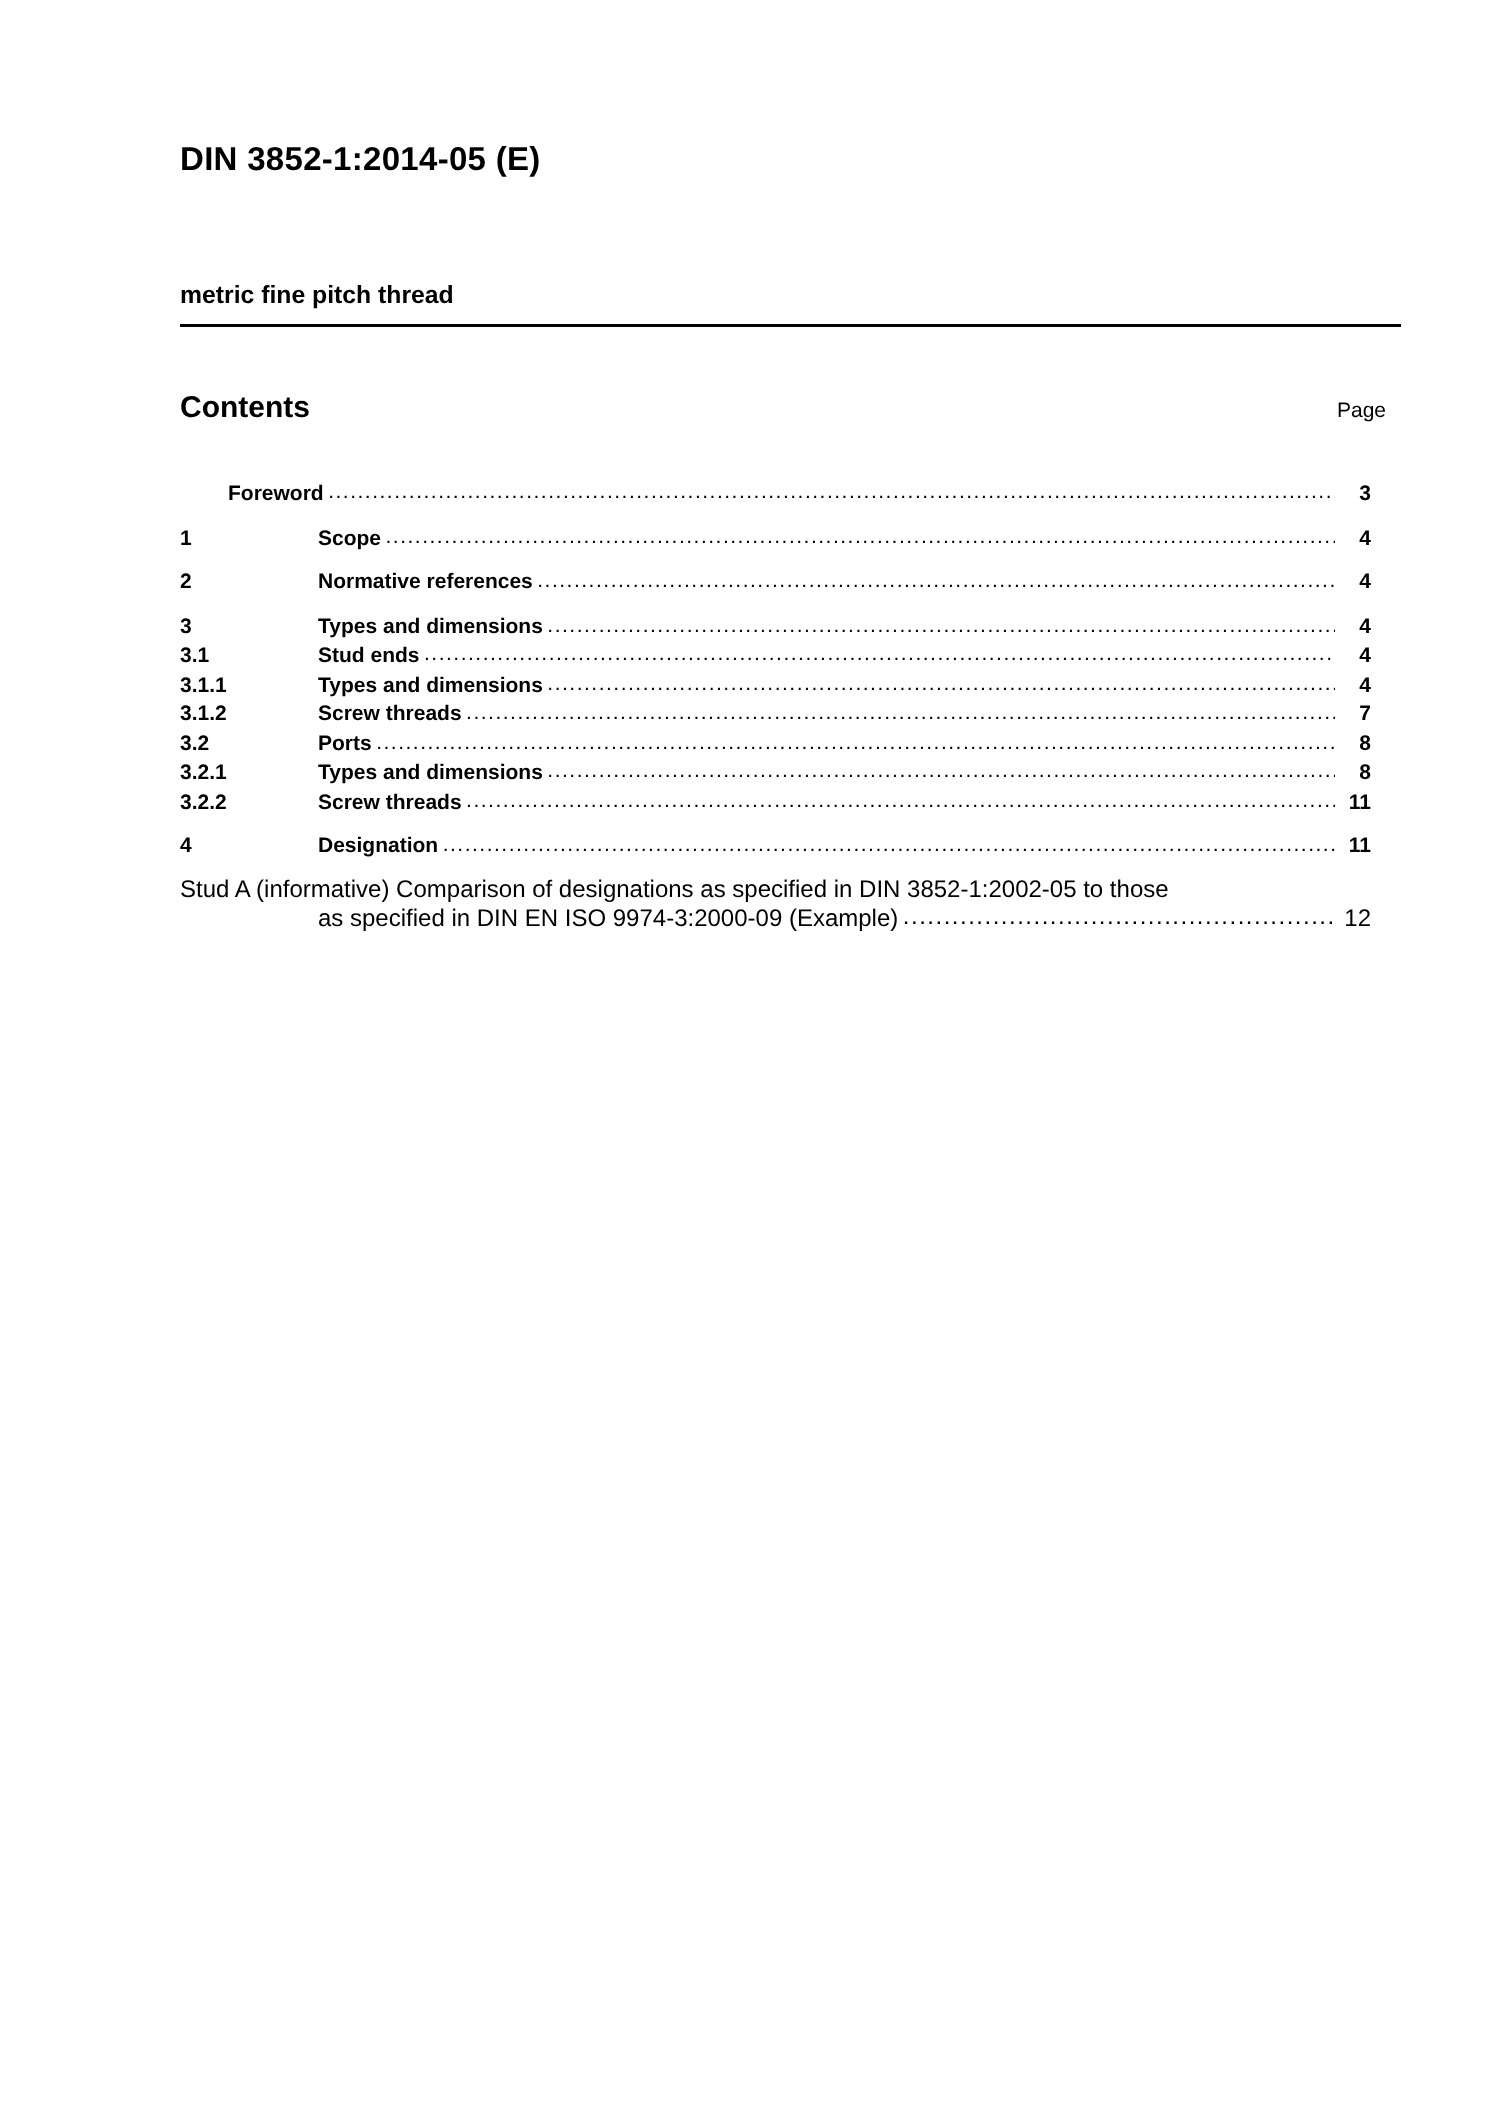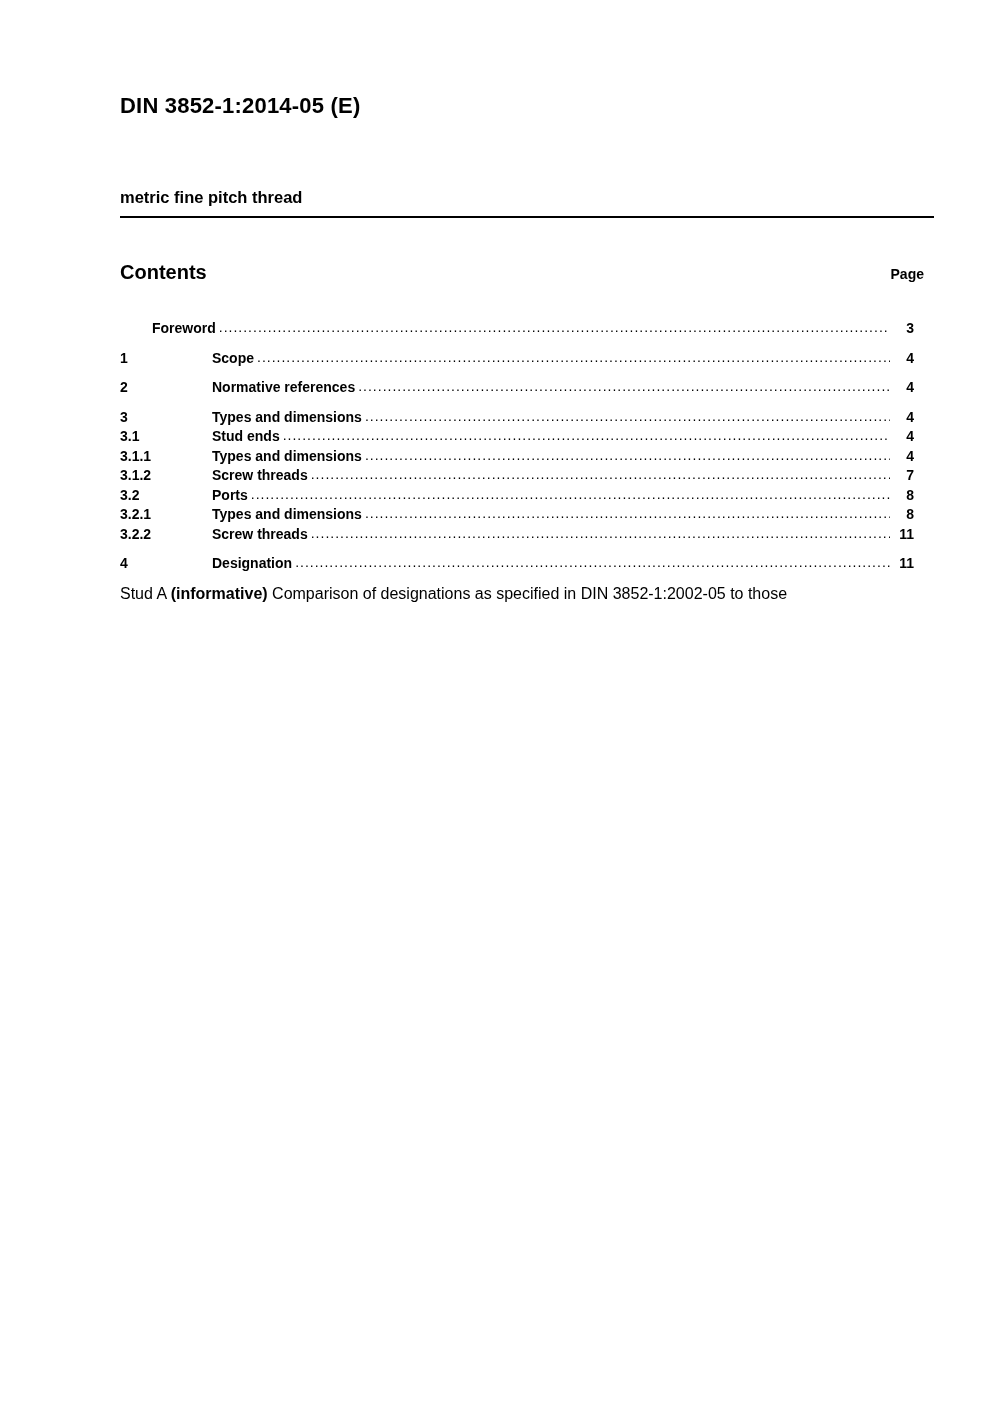--- a/index.html
+++ b/index.html
@@ -44,21 +44,21 @@
     align-items: baseline;
   }
   .contents-heading {
     margin: 0;
     font-size: 20px;
     line-height: 28px;
     font-weight: bold;
   }
   .page-col-label {
     font-size: 14px;
-    font-weight: bold;
+    font-weight: normal;
     padding-right: 10px;
   }
   .toc {
     margin-top: 33px;
     font-size: 14px;
     font-weight: bold;
   }
   .toc-group {
     margin-bottom: 10px;
   }
@@ -99,21 +99,21 @@
     text-align: right;
   }
   .annex {
     margin-top: 0;
   }
   .annex-line1 {
     line-height: 19.5px;
     white-space: nowrap;
   }
   .annex-qualifier {
-    font-weight: bold;
+    font-weight: normal;
   }
   .footer {
     position: absolute;
     left: 120px;
     top: 1331px;
     width: 814px;
     text-align: right;
     font-size: 13.5px;
     padding-right: 3px;
   }
@@ -207,20 +207,26 @@
     <span class="toc-num">4</span>
     <span class="toc-title">Designation</span>
     <span class="dots"></span>
     <span class="toc-page">11</span>
   </div>
         </div>
       </div>
 
     <div class="annex toc-group">
       <div class="annex-line1"><span>Stud A</span> <span class="annex-qualifier">(informative)</span> <span>Comparison of designations as specified in DIN 3852-1:2002-05 to those</span></div>
+      <div class="toc-row">
+        <span class="toc-num"></span>
+        <span class="toc-title">as specified in DIN EN ISO 9974-3:2000-09 (Example)</span>
+        <span class="dots"></span>
+        <span class="toc-page">12</span>
+      </div>
     </div>
 
   </div>
 
   <div class="footer">
     <span>- 1 -</span>
   </div>
 </div>
 
 </body></html>

